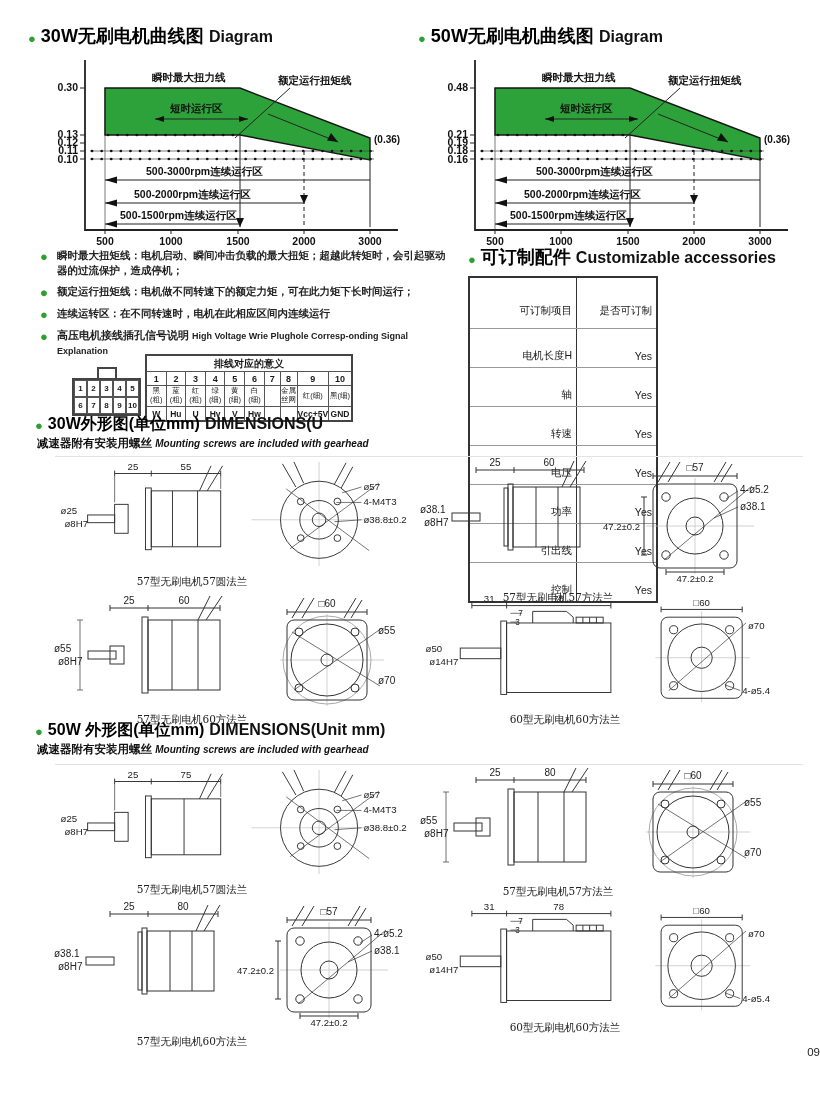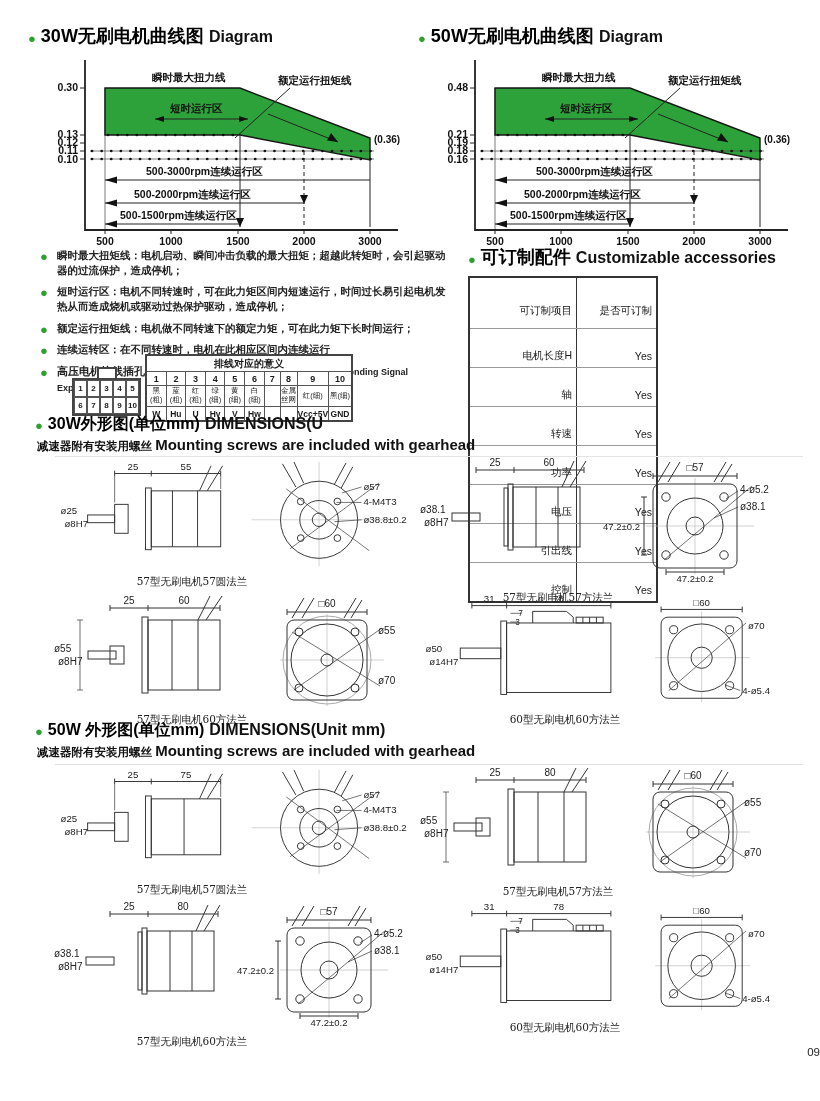--- a/index.html
+++ b/index.html
@@ -5,21 +5,21 @@
   html,body{margin:0;padding:0;background:#fff;}
   .page{position:relative;width:820px;height:1101px;background:#fff;overflow:hidden;
         font-family:"Liberation Sans",sans-serif;color:#1a1a1a;}
   .abs{position:absolute;}
   .sec-head{display:flex;align-items:baseline;gap:5px;white-space:nowrap;}
   .dot{color:#2da12f;font-size:13px;line-height:1;transform:translateY(1px);}
   .h-cn{font-weight:bold;font-size:18px;color:#000;}
   .h-en{font-weight:bold;font-size:16px;color:#111;}
   .dim-h .h-cn{font-size:16px;}
   .sub-line{font-size:11.5px;font-weight:bold;color:#111;}
-  .sub-line .en{font-size:15px;}
+  .sub-line .en{font-size:10px;font-style:italic;}
   .faint-rule{position:absolute;height:1px;background:#e3e3e3;}
   
   .legend{list-style:none;margin:0;padding:0;}
   .legend li{position:relative;padding-left:17px;margin-bottom:7px;font-size:10.5px;
              font-weight:600;line-height:1.4;color:#222;}
   .legend li .dot{position:absolute;left:0;top:1px;}
   .legend li.hv .cn{font-weight:bold;font-size:11px;}
   .legend li.hv .en{font-weight:bold;font-size:9px;}
   
   .conn .tab{width:16px;height:9px;border:2px solid #444;margin:0 auto -2px auto;background:#fff;}
@@ -206,21 +206,21 @@
         <polygon class="arrow" points="310,94 299,92.5 303,85"></polygon>
       <text class="sm" x="346" y="95">(0.36)</text>
       <text class="lab" x="118" y="127">500-3000rpm连续运行区</text>
       <text class="lab" x="106" y="150">500-2000rpm连续运行区</text>
       <text class="lab" x="92" y="171">500-1500rpm连续运行区</text>
     </svg>
   </div>
 
   <ul class="legend abs" style="left:40px;top:248px;width:414px;">
     <li><span class="dot">●</span><span>瞬时最大扭矩线：电机启动、瞬间冲击负载的最大扭矩；超越此转矩时，会引起驱动器的过流保护，造成停机；</span></li>
-    <li><span class="dot">●</span><span>短时运行区：电机不同转速时，可在此力矩区间内短速运行，时间过长易引起电机发热从而造成烧机或驱动过热保护驱动，造成停机；</span></li>
+    <li><span class="dot">●</span></li>
     <li><span class="dot">●</span><span>额定运行扭矩线：电机做不同转速下的额定力矩，可在此力矩下长时间运行；</span></li>
     <li><span class="dot">●</span><span>连续运转区：在不同转速时，电机在此相应区间内连续运行</span></li>
     <li class="hv"><span class="dot">●</span><span class="cn">高压电机接线插孔信号说明</span> <span class="en">High Voltage Wrie Plughole Corresp-onding Signal Explanation</span></li>
   </ul>
 
   <div class="conn abs" style="left:72px;top:367px;">
     <div class="tab"></div>
     <div class="grid">
       <div>1</div>
       <div>2</div>
@@ -297,25 +297,25 @@
           </tr>
       <tr>
             <td>轴</td>
             <td class="c2">Yes</td>
           </tr>
       <tr>
             <td>转速</td>
             <td class="c2">Yes</td>
           </tr>
       <tr>
-            <td>功率</td>
+            <td>电压</td>
             <td class="c2">Yes</td>
           </tr>
       <tr>
-            <td>电压</td>
+            <td>功率</td>
             <td class="c2">Yes</td>
           </tr>
       <tr>
             <td>引出线</td>
             <td class="c2">Yes</td>
           </tr>
       <tr>
             <td>控制</td>
             <td class="c2">Yes</td>
           </tr>

